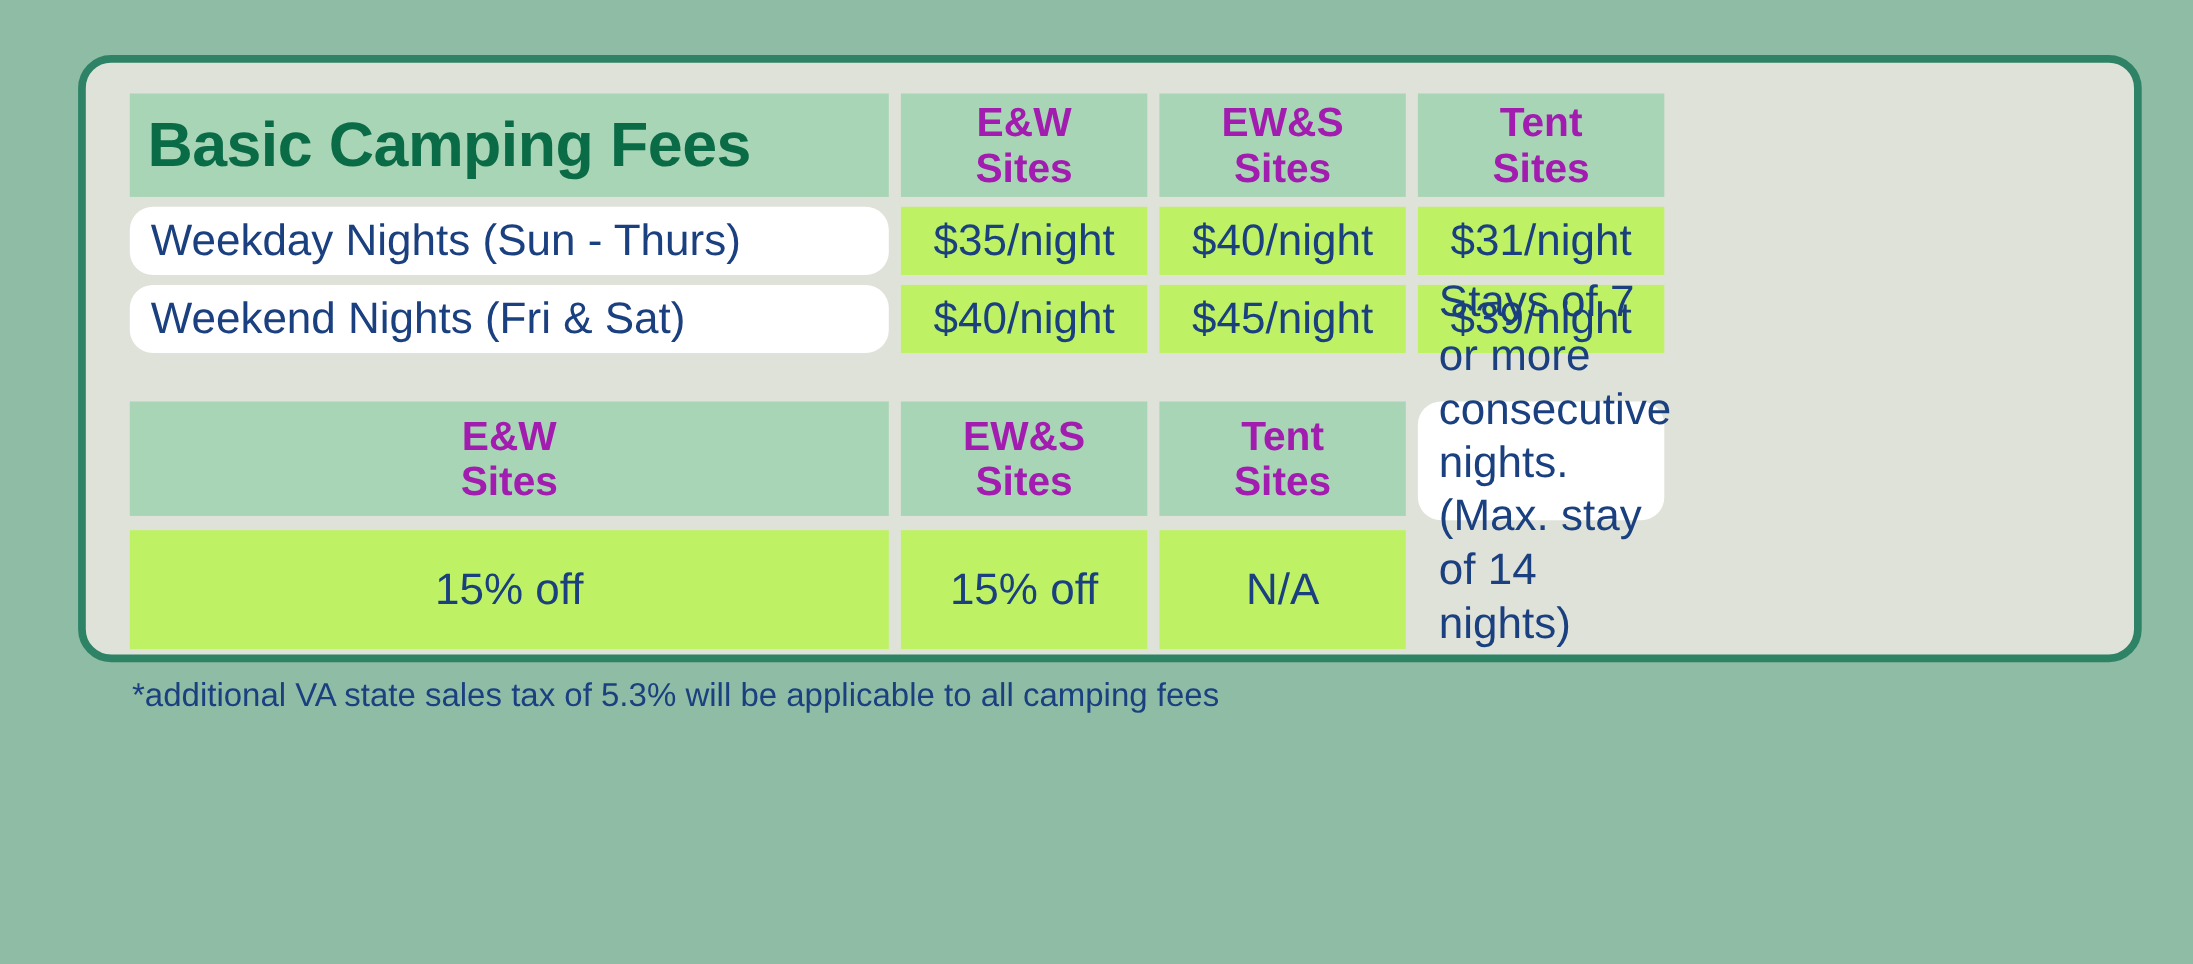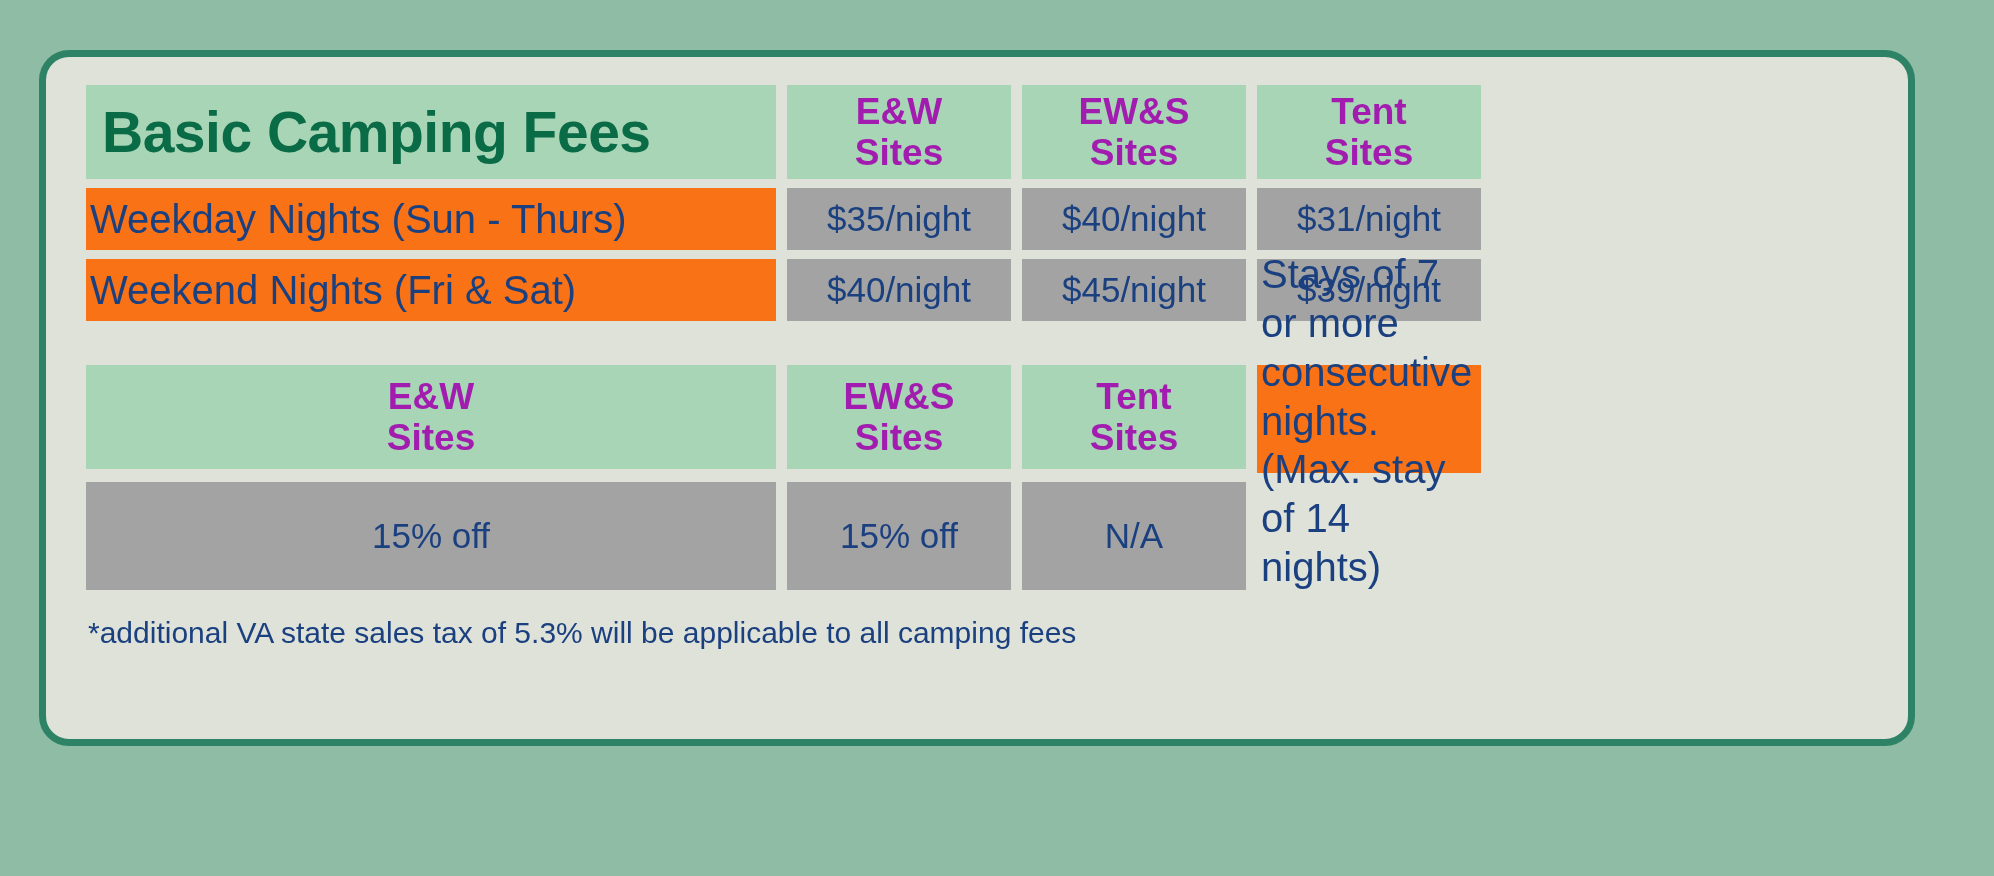--- a/index.html
+++ b/index.html
@@ -14,24 +14,24 @@
     background: #8FBCA4;
     font-family: "Liberation Sans", sans-serif;
     display: flex;
     align-items: flex-start;
     justify-content: flex-start;
   }
 
   
   .card {
     position: absolute;
-    left: 39px;
+    left: 71px;
     top: 50px;
     width: 1876px;
-    height: 696px;
+    height: 552px;
     background: #DFE2D8;
     border: 7px solid #2E8366;
     border-radius: 30px;
     padding: 28px 40px 0 40px;
   }
 
   
   .fee-table {
     display: grid;
     grid-template-columns: 690px 224px 224px 224px;
@@ -62,33 +62,34 @@
     display: flex;
     flex-direction: column;
     align-items: center;
     justify-content: center;
   }
   .col-head.big  { height: 94px; }
   .col-head.big2 { height: 104px; }
 
   
   .row-label {
-    background: #f97316;
+    background: #ffffff;
     color: #1B4080;
     font-size: 40px;
     display: flex;
     align-items: center;
-    padding-left: 4px;
+    padding-left: 19px;
     height: 62px;
+    border-radius: 21px;
   }
 
   .cell {
-    background: #a3a3a3;
+    background: #bef264;
     color: #1B4080;
-    font-size: 35px;
+    font-size: 40px;
     display: flex;
     align-items: center;
     justify-content: center;
     height: 62px;
   }
 
   
   .row-label.tall {
     height: 108px;
     line-height: 1.22;

